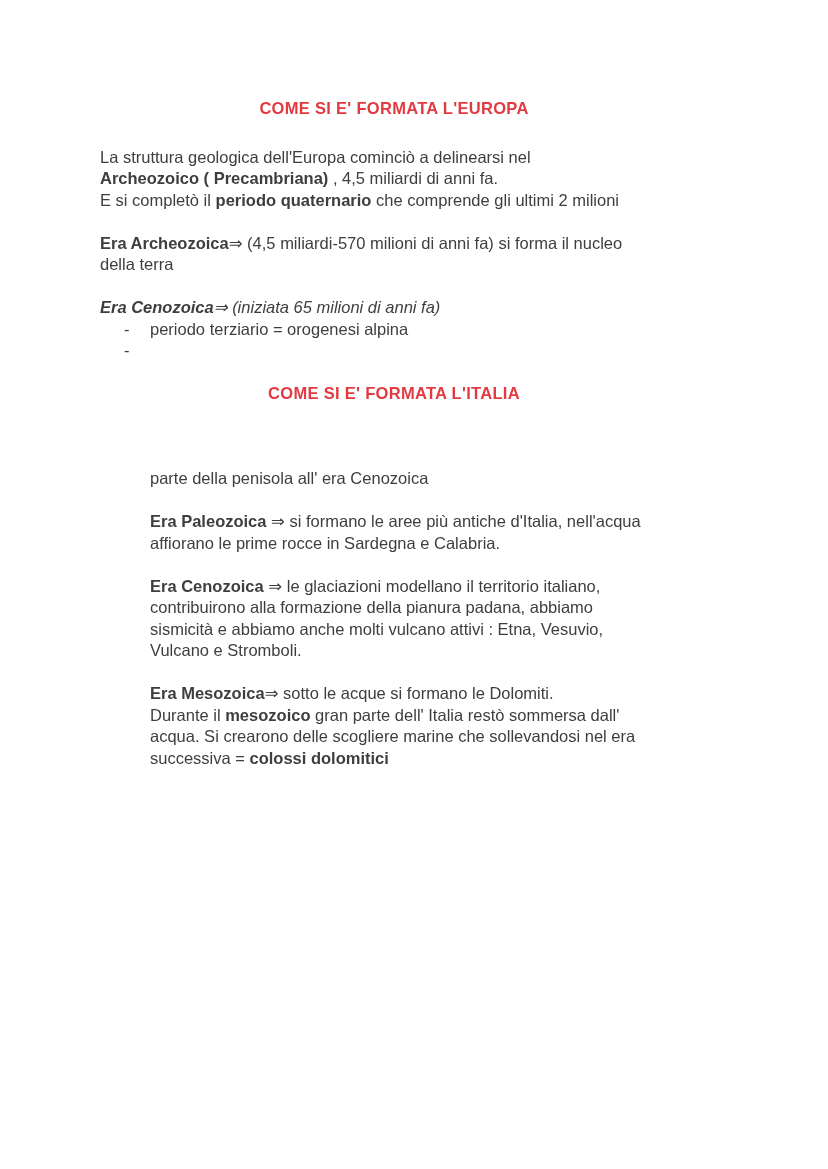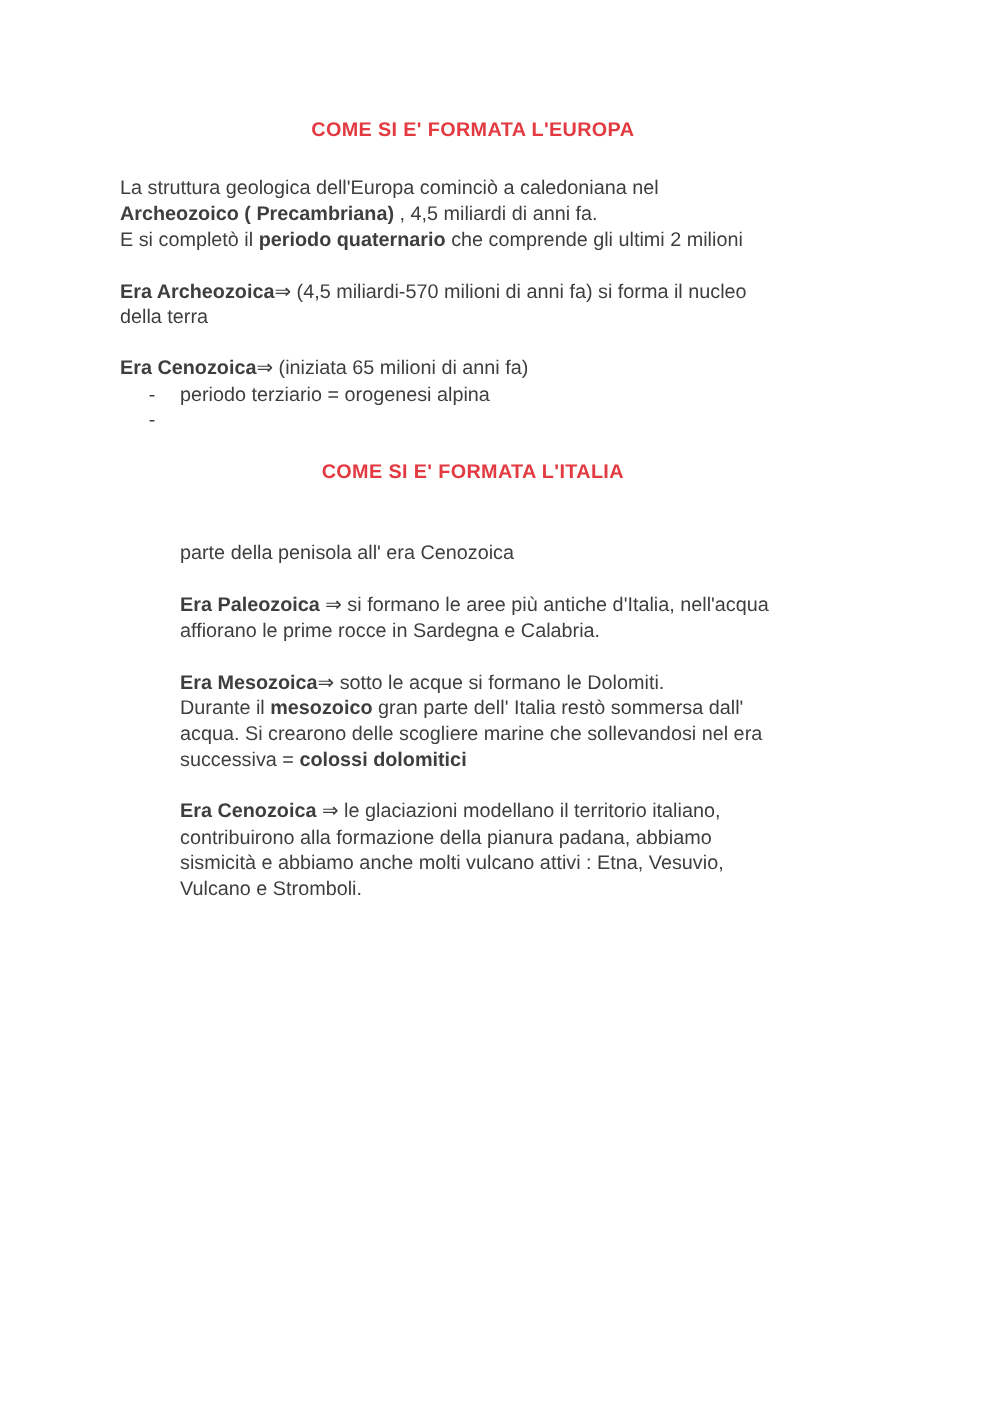--- a/index.html
+++ b/index.html
@@ -26,47 +26,47 @@
   }
   .title {
     font-size: 16.5px;
     font-weight: 700;
     color: var(--title-color);
     text-align: center;
     letter-spacing: 0.3px;
     white-space: nowrap;
   }
   .title-europe { margin: 0 0 27px 0; }
-  .title-italy  { margin: 17px 0 25px 0; }
+  .title-italy  { margin: 17px 0 42px 0; }
   .para {
     margin: 0 0 21.5px 0;
     white-space: nowrap;
   }
-  .para.tight { margin-bottom: 0; }
+  .para.tight { margin-bottom: 0; font-style: italic; }
   .bold { font-weight: 700; }
   .list { margin: 0 0 21.5px 0; }
   .list-item { display: flex; white-space: nowrap; }
   .list-item .dash {
     display: inline-block;
     margin-left: 24px;
     width: 26px;
     flex: 0 0 26px;
   }
   .section-italy { margin-left: 50px; }
   .section-italy .title-italy { margin-right: 50px; }
 </style>
 </head>
 <body>
 
 <div class="page">
 
   <section>
     <h1 class="title title-europe">COME SI E' FORMATA L'EUROPA</h1>
 
-    <p class="para"><span>La struttura geologica dell'Europa cominciò a caledoniana nel</span><br><span class="bold">Archeozoico ( Precambriana)</span><span> , 4,5 miliardi di anni fa.</span><br><span>E si completò il </span><span class="bold">periodo quaternario</span><span> che comprende gli ultimi 2 milioni</span><br></p>
+    <p class="para"><span>La struttura geologica dell'Europa cominciò a delinearsi nel</span><br><span class="bold">Archeozoico ( Precambriana)</span><span> , 4,5 miliardi di anni fa.</span><br><span>E si completò il </span><span class="bold">periodo quaternario</span><span> che comprende gli ultimi 2 milioni</span><br></p>
 
     <p class="para"><span class="bold">Era Archeozoica</span><span>⇒ (4,5 miliardi-570 milioni di anni fa) si forma il nucleo</span><br><span>della terra</span></p>
 
 
 
     <p class="para tight"><span class="bold">Era Cenozoica</span><span>⇒ (iniziata 65 milioni di anni fa)</span></p>
 
     <div class="list">
       <div class="list-item">
         <span class="dash">-</span>
@@ -78,18 +78,18 @@
     </div>
   </section>
 
   <section class="section-italy">
     <h1 class="title title-italy">COME SI E' FORMATA L'ITALIA</h1>
 
     <p class="para"><br><span>parte della penisola all' era Cenozoica</span></p>
 
     <p class="para"><span class="bold">Era Paleozoica</span><span> ⇒ si formano le aree più antiche d'Italia, nell'acqua</span><br><span>affiorano le prime rocce in Sardegna e Calabria.</span></p>
 
+    <p class="para"><span class="bold">Era Cenozoica</span><span> ⇒ le glaciazioni modellano il territorio italiano,</span><br><span>contribuirono alla formazione della pianura padana, abbiamo</span><br><span>sismicità e abbiamo anche molti vulcano attivi : Etna, Vesuvio,</span><br><span>Vulcano e Stromboli.</span></p>
+
     <p class="para"><span class="bold">Era Mesozoica</span><span>⇒ sotto le acque si formano le Dolomiti.</span><br><span>Durante il </span><span class="bold">mesozoico</span><span> gran parte dell' Italia restò sommersa dall'</span><br><span>acqua. Si crearono delle scogliere marine che sollevandosi nel era</span><br><span>successiva = </span><span class="bold">colossi dolomitici</span></p>
-
-    <p class="para"><span class="bold">Era Cenozoica</span><span> ⇒ le glaciazioni modellano il territorio italiano,</span><br><span>contribuirono alla formazione della pianura padana, abbiamo</span><br><span>sismicità e abbiamo anche molti vulcano attivi : Etna, Vesuvio,</span><br><span>Vulcano e Stromboli.</span></p>
   </section>
 
 </div>
 
 </body></html>

